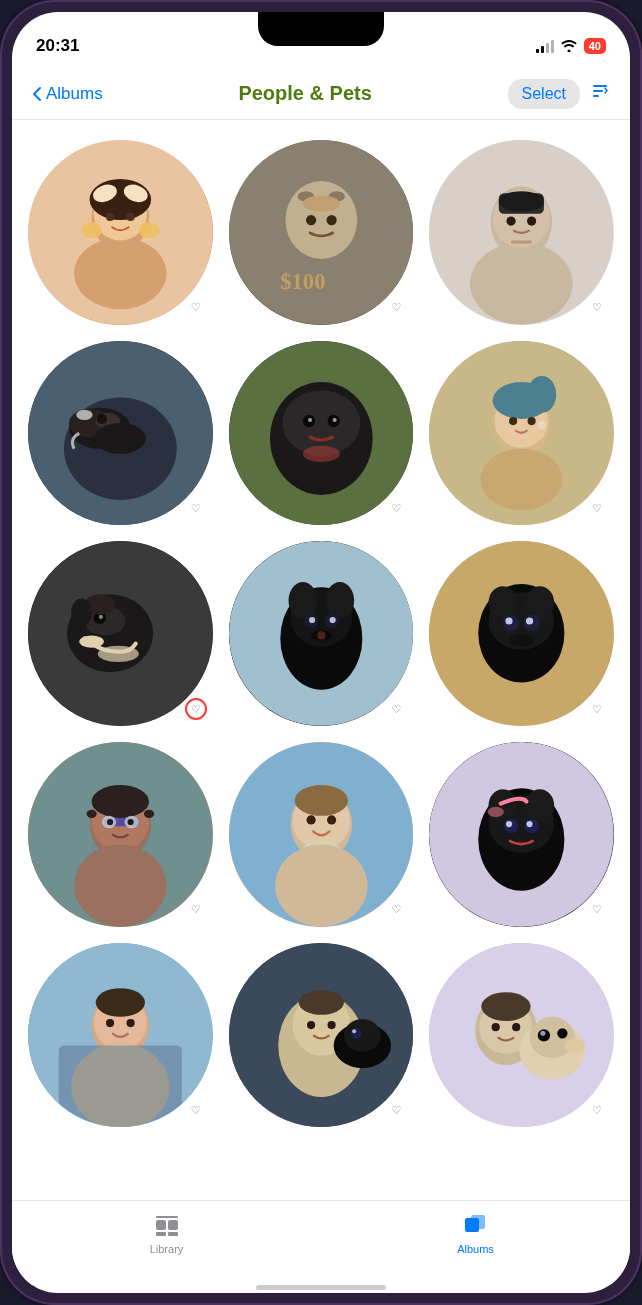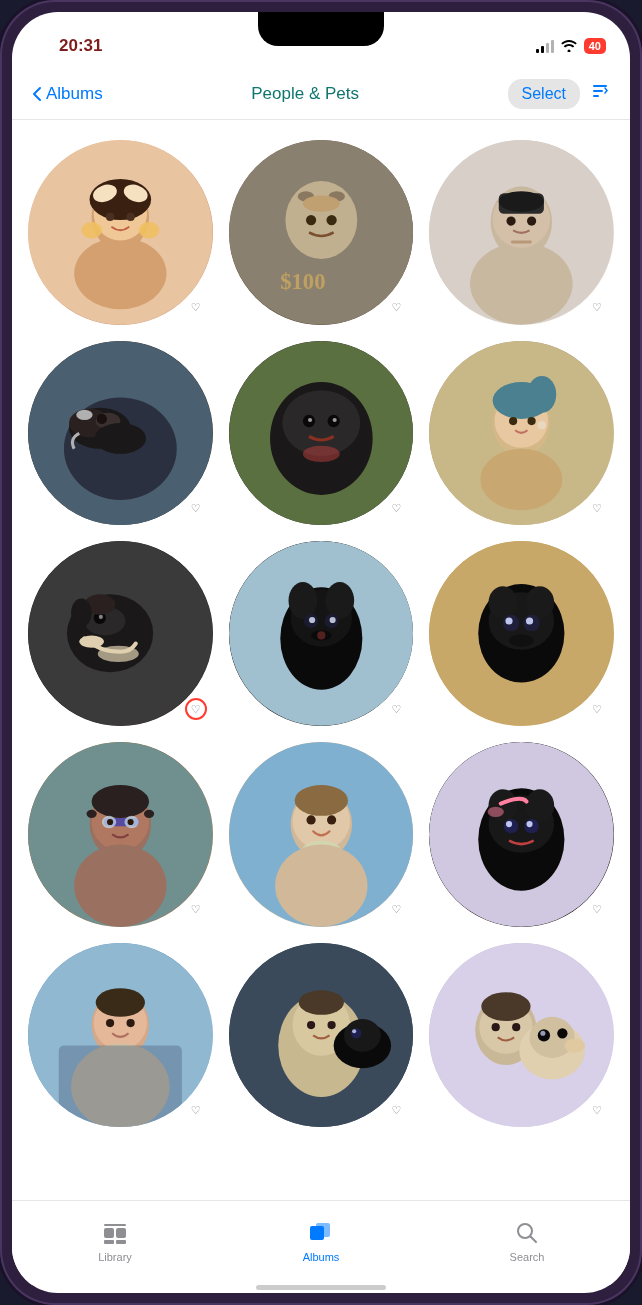--- a/index.html
+++ b/index.html
@@ -44,22 +44,21 @@
       display: flex;
       align-items: center;
       justify-content: space-between;
       padding: 12px 24px 0;
       flex-shrink: 0;
     }
 
     .status-time {
       font-size: 17px;
       font-weight: 600;
-      color: #7f1d1d;
-      margin-left: 23px;
+      color: #000000;
     }
 
     .status-icons {
       display: flex;
       align-items: center;
       gap: 6px;
     }
 
     .signal-bars {
       display: flex;
@@ -117,23 +116,23 @@
     .nav-back {
       display: flex;
       align-items: center;
       gap: 4px;
       color: #007aff;
       font-size: 17px;
       cursor: pointer;
     }
 
     .nav-title {
-      font-size: 17px;
-      font-weight: 400;
-      color: #0f766e;
+      font-size: 20px;
+      font-weight: 700;
+      color: #4d7c0f;
     }
 
     .nav-right {
       display: flex;
       align-items: center;
       gap: 10px;
     }
 
     .nav-select-btn {
       background: #e5e5e5;
@@ -216,21 +215,21 @@
     .face-14 { background: linear-gradient(135deg, #3a4a5a 0%, #2a3a4a 40%, #4a5a6a 70%, #1a2a3a 100%); }
     .face-15 { background: linear-gradient(135deg, #d0c8e0 0%, #c0b8d0 40%, #e0d8f0 70%, #b0a8c0 100%); }
 
     
     .tab-bar {
       height: 85px;
       background: rgba(255,255,255,0.95);
       border-top: 1px solid #e5e5ea;
       display: flex;
       align-items: flex-start;
-      padding-top: 18px;
+      padding-top: 10px;
       flex-shrink: 0;
     }
 
     .tab-item {
       flex: 1;
       display: flex;
       flex-direction: column;
       align-items: center;
       gap: 4px;
       cursor: pointer;
@@ -633,29 +632,20 @@
         <div class="tab-icon">
           <svg width="26" height="26" viewBox="0 0 26 26">
             <rect x="2" y="6" width="14" height="14" rx="2" fill="#007aff"></rect>
             <rect x="8" y="3" width="14" height="14" rx="2" fill="#007aff" opacity="0.5"></rect>
             <rect x="4" y="8" width="10" height="10" rx="1" fill="#007aff"></rect>
           </svg>
         </div>
         <span class="tab-label" style="color:#007aff;">Albums</span>
       </div>
 
-      <div class="tab-item">
-        <div class="tab-icon">
-          <svg width="26" height="26" viewBox="0 0 26 26">
-            <circle cx="11" cy="11" r="7" fill="none" stroke="#8e8e93" stroke-width="2"></circle>
-            <line x1="16.5" y1="16.5" x2="22" y2="22" stroke="#8e8e93" stroke-width="2" stroke-linecap="round"></line>
-          </svg>
-        </div>
-        <span class="tab-label">Search</span>
-      </div>
     </div>
 
     <div class="home-indicator">
       <div class="home-bar"></div>
     </div>
 
   </div>
 </div>
 
 </body></html>

